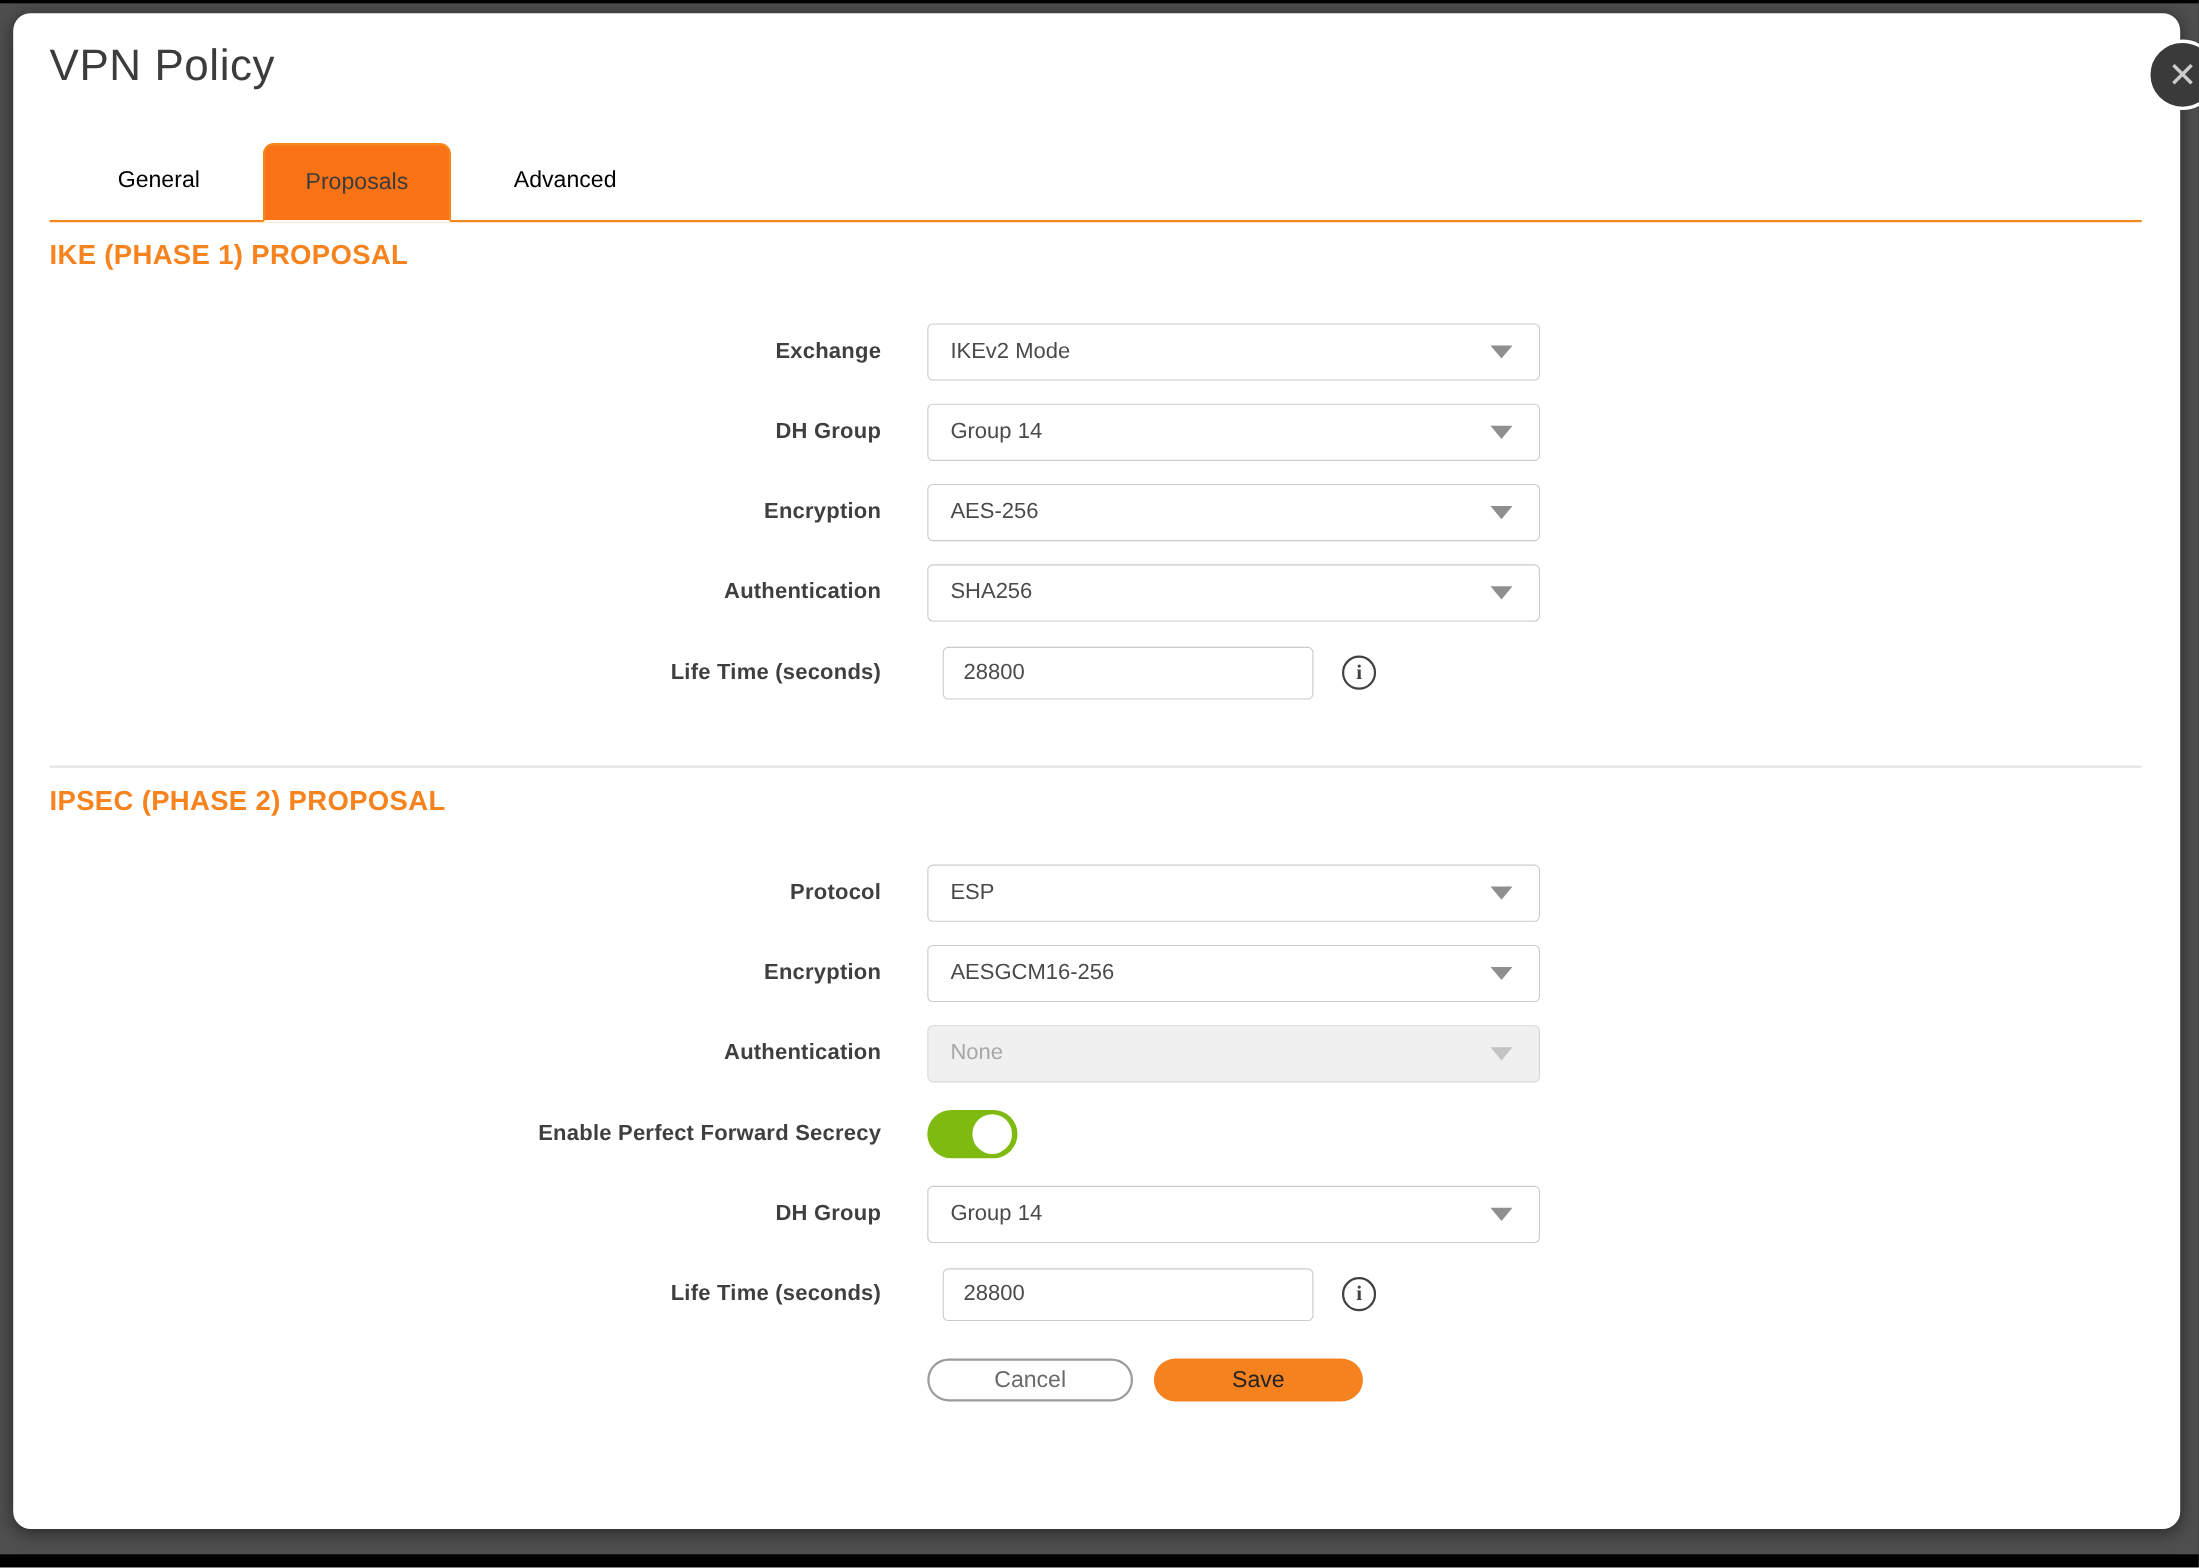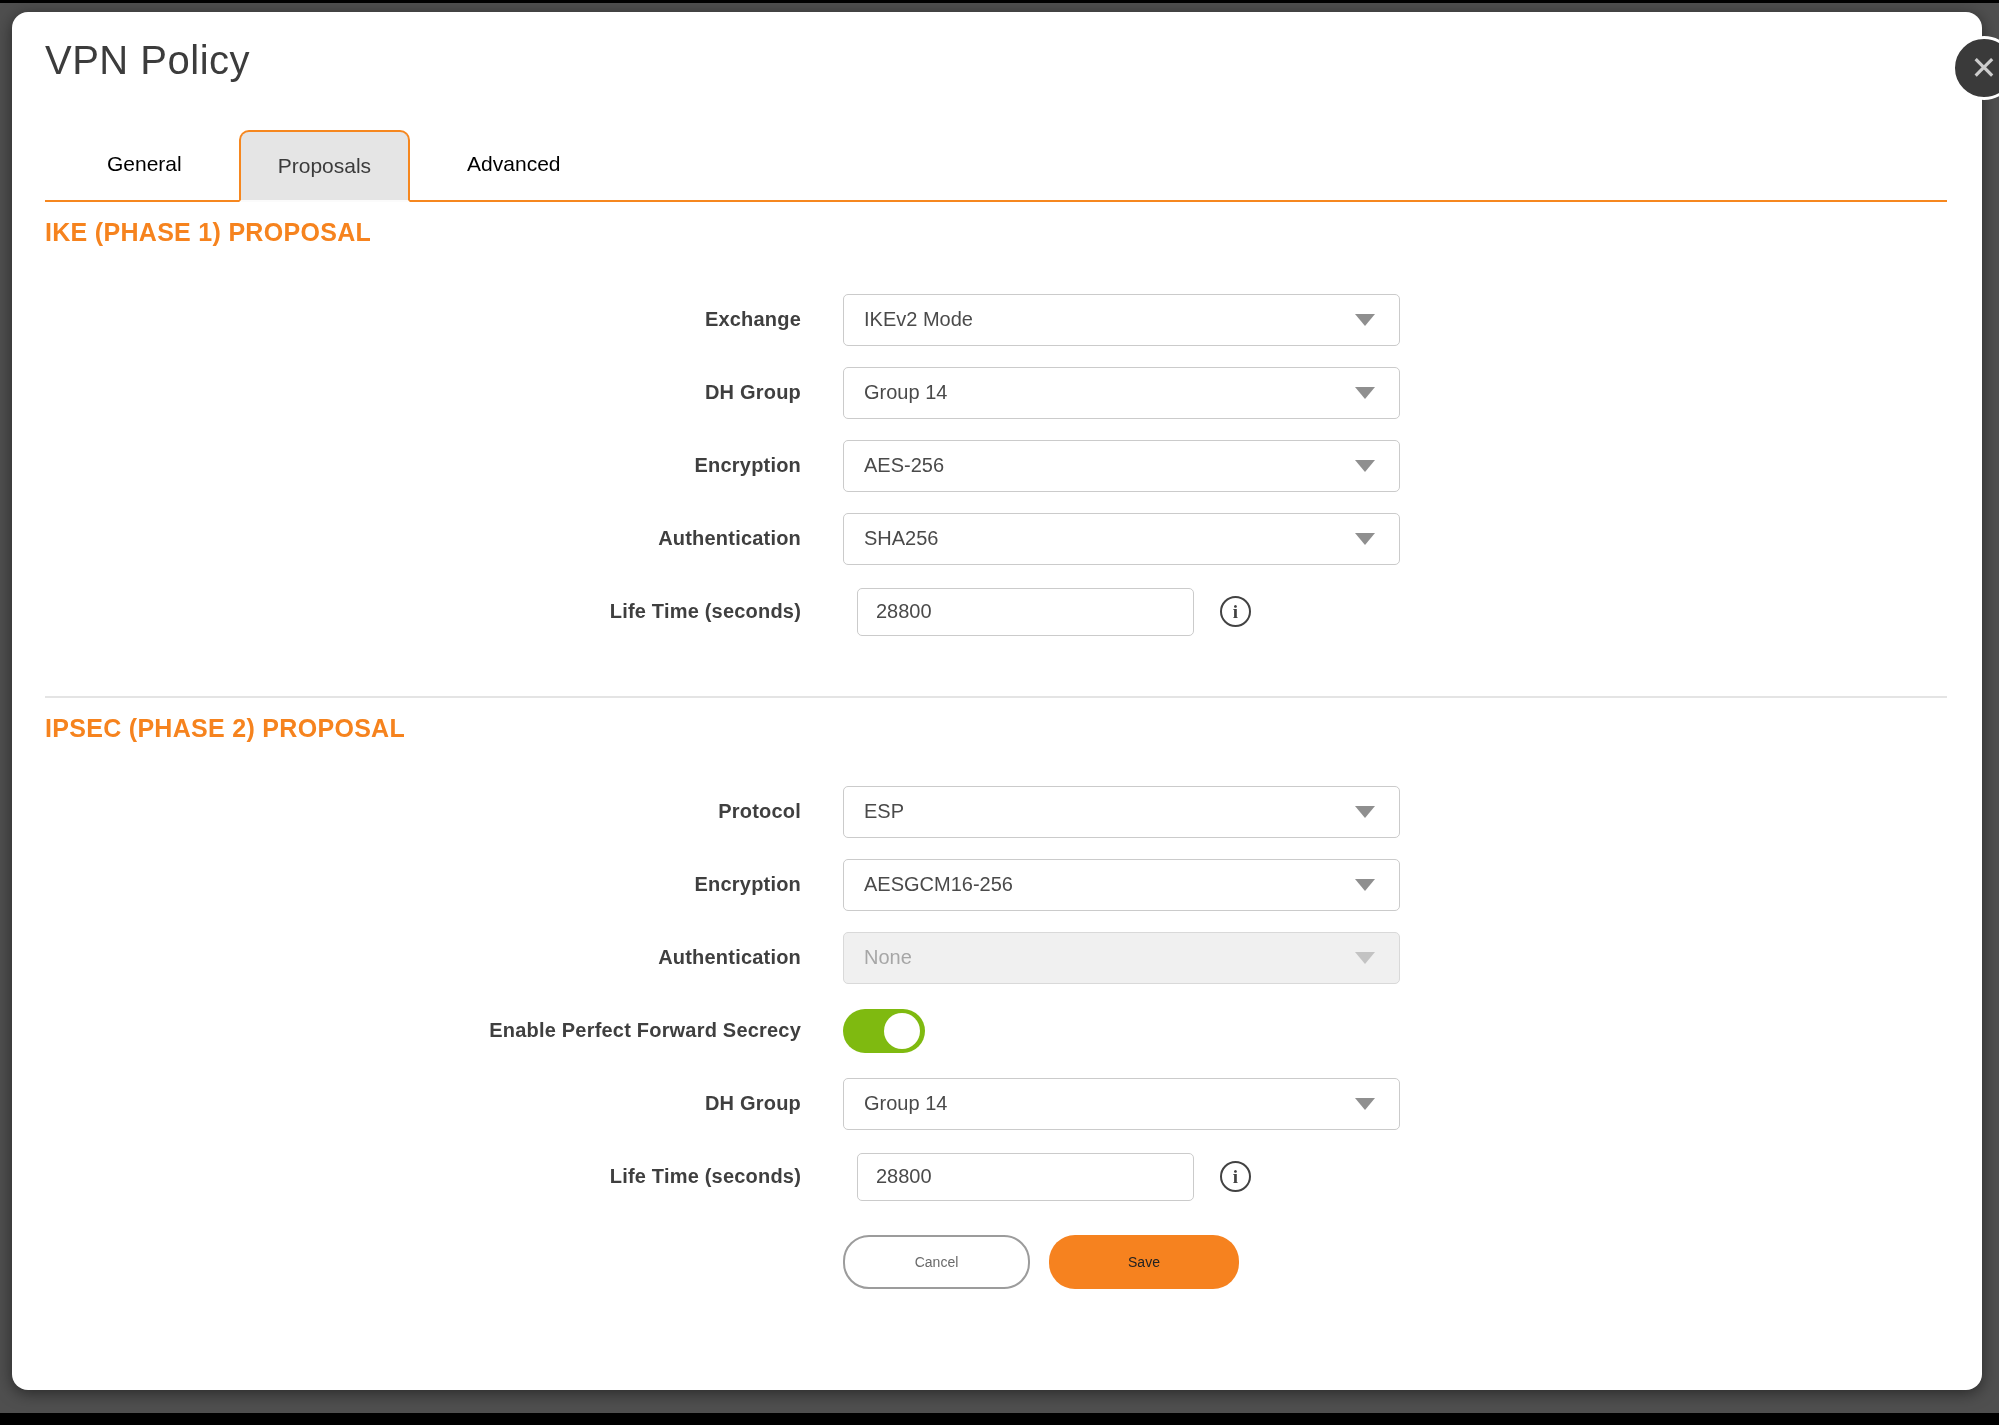--- a/index.html
+++ b/index.html
@@ -43,21 +43,21 @@
   }
   .tab {
     height:72px;
     padding:0 37px;
     margin-right:20px;
     display:flex; align-items:center; justify-content:center;
     font-size:21px; color:#000000; cursor:pointer;
     border-radius:10px 10px 0 0;
   }
   .tab.active {
-    background:#e5e5e5;
+    background:#f97316;
     border:2px solid #F6871F;
     border-bottom:2px solid #fbfbfb;
     margin-bottom:-2px;
     color:#3b3b3b;
     text-align:right;
   }
   
   .section-heading {
     color:#F6831E; font-weight:700; font-size:25px; letter-spacing:.3px;
   }
@@ -114,21 +114,21 @@
   }
   .divider {
     margin-top:48px; width:1902px; height:2px; background:#e4e4e4;
   }
   
   .actions {
     margin-top:22px; margin-left:798px;
     display:flex; align-items:center;
   }
   .btn {
-    height:54px; border-radius:26px; font-size:14px;
+    height:39px; border-radius:26px; font-size:21px;
     display:flex; align-items:center; justify-content:center;
     cursor:pointer;
     font-family:"Liberation Sans", sans-serif;
   }
   .btn-cancel {
     width:187px; background:#fff; border:2px solid #9c9c9c; color:#6a6a6a;
   }
   .btn-save {
     width:190px; margin-left:19px; background:#F6821F; border:none;
     color:#222222; font-weight:500;

